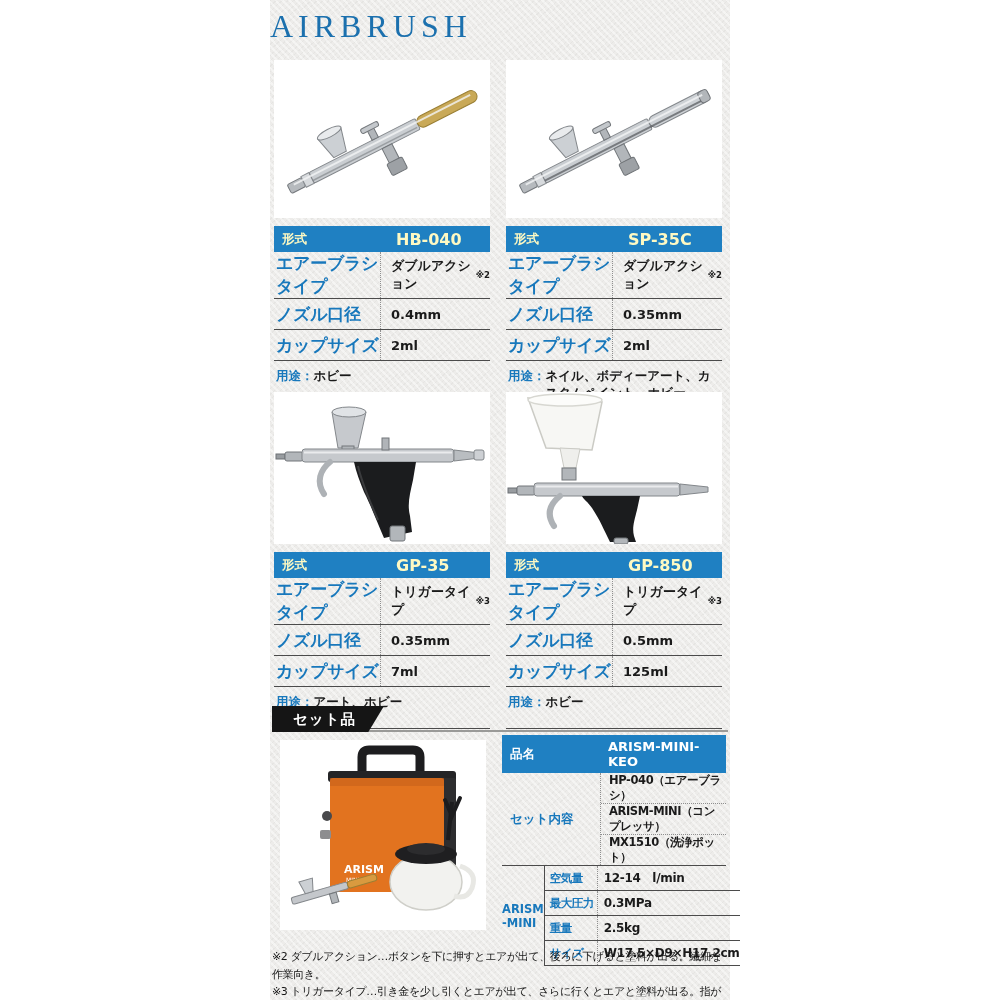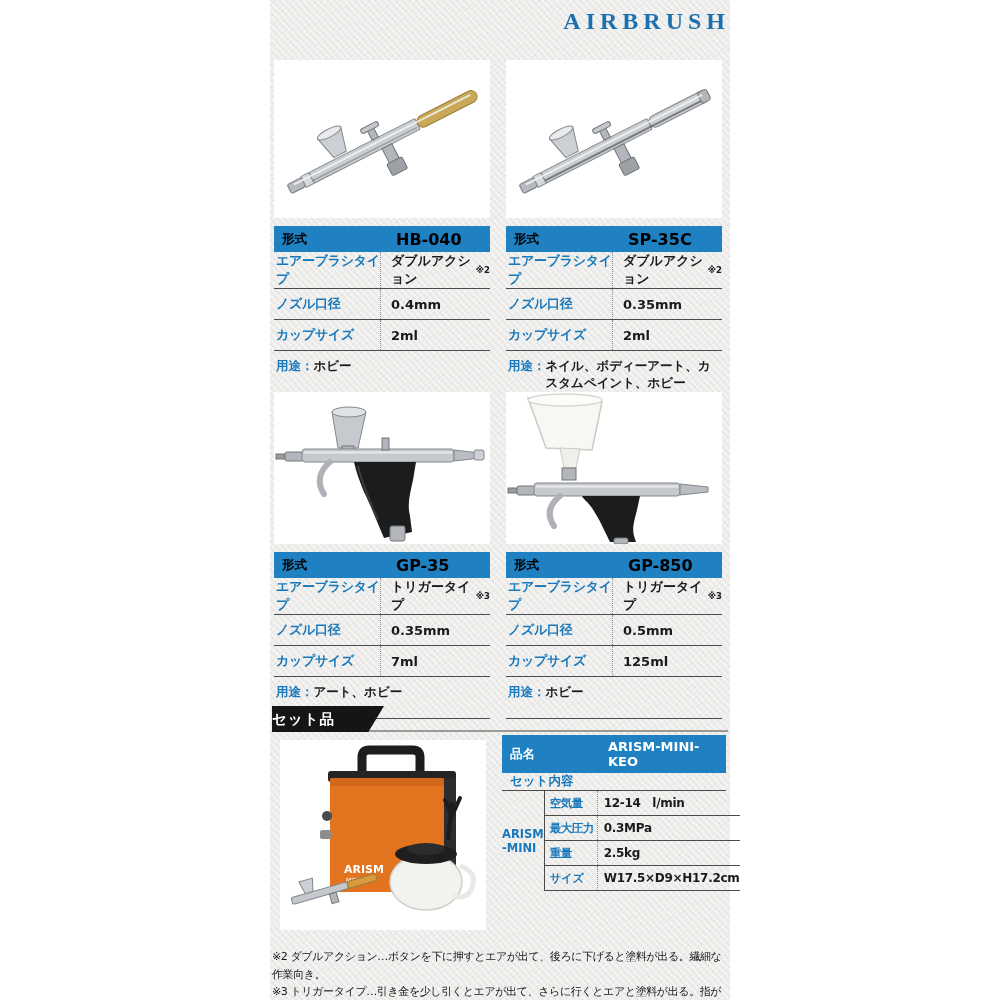--- a/index.html
+++ b/index.html
@@ -3,32 +3,32 @@
 <meta charset="utf-8">
 <style>
   html,body{margin:0;padding:0;background:#ffffff;}
   body{font-family:"DejaVu Sans","Liberation Sans",sans-serif;-webkit-font-smoothing:antialiased;}
   .canvas{position:relative;width:1000px;height:1000px;background:#ffffff;margin:0 auto;overflow:hidden;}
   .stage{position:absolute;left:270px;top:0;width:460px;height:1000px;
     background-color:#edecea;
     background-image:
       repeating-linear-gradient(47deg, rgba(255,255,255,.45) 0 2px, rgba(255,255,255,0) 2px 5px),
       repeating-linear-gradient(-43deg, rgba(197,197,194,.18) 0 1px, rgba(255,255,255,0) 1px 4px);}
-  .page-title{position:absolute;left:0;top:8px;width:100%;text-align:right;
-    font-family:"Liberation Serif","DejaVu Serif",serif;font-size:24px;font-weight:700;
+  .page-title{position:absolute;left:0;top:8px;width:100%;text-align:left;
+    font-family:"Liberation Serif","DejaVu Serif",serif;font-size:32px;font-weight:400;
     letter-spacing:5px;color:#1b70ae;}
   .card{position:absolute;background:#ffffff;}
   .card svg{display:block;}
   
   .spec-table{position:absolute;width:216px;font-size:12.5px;}
-  .sp-header{display:flex;align-items:center;background:#1f80c2;color:#000000;height:26px;font-weight:700;}
+  .sp-header{display:flex;align-items:center;background:#1f80c2;color:#fef9c3;height:26px;font-weight:700;}
   .sp-header .lab{width:104px;padding-left:8px;font-size:12.5px;}
   .sp-header .val{flex:1;padding-left:10px;font-size:16px;}
   .sp-row{display:flex;align-items:center;min-height:30px;border-bottom:1px solid #4b4b4b;}
-  .sp-row .lab{width:104px;padding-left:2px;color:#1878bc;font-weight:700;font-size:13px;letter-spacing:-.3px;}
+  .sp-row .lab{width:104px;padding-left:2px;color:#1878bc;font-weight:700;font-size:17px;letter-spacing:-.3px;}
   .sp-row .val{flex:1;padding-left:10px;color:#1a1a1a;font-weight:700;font-size:13px;
     border-left:1px dotted #8f8f8f;align-self:stretch;display:flex;align-items:center;}
   .sp-row .val sup{font-size:8.5px;margin-left:1px;}
   .sp-usage{display:flex;min-height:30px;padding:6px 0 5px 2px;border-bottom:1px solid #4b4b4b;
     font-weight:700;font-size:12.5px;line-height:17px;}
   .sp-usage .lab{color:#1878bc;white-space:nowrap;}
   .sp-usage .val{color:#1a1a1a;flex:1;}
   
   .pattern{position:absolute;top:8px;right:6px;width:106px;text-align:center;}
   .pattern .pt-title{background:#151515;color:#ffffff;font-size:11px;font-weight:700;
@@ -38,21 +38,21 @@
   .pattern .pt-cell.first{border-right:1px dotted #a8a8a8;}
   .pt-shape-area{height:34px;display:flex;align-items:center;justify-content:center;}
   .pt-round{width:26px;height:26px;border-radius:50%;background:#8d8d8d;}
   .pt-flat{width:12px;height:28px;border-radius:50%;background:#8d8d8d;}
   .pt-label{font-size:11.5px;font-weight:700;color:#1a1a1a;margin-top:4px;}
   
   .set-badge-row{position:absolute;left:2px;top:706px;width:456px;height:26px;}
   .set-badge-row .line{position:absolute;left:0;bottom:0;width:100%;height:2px;background:#9a9a98;}
   .set-badge{position:absolute;left:0;top:0;height:26px;width:112px;background:#151515;
     color:#ffffff;font-size:14.5px;font-weight:700;display:flex;align-items:center;
-    padding-left:0;box-sizing:border-box;letter-spacing:1px;
+    padding-left:21px;box-sizing:border-box;letter-spacing:1px;
     clip-path:polygon(0 0,100% 0,86% 100%,0 100%);}
   .set-table{position:absolute;left:232px;top:735px;width:224px;font-weight:700;}
   .st-header{display:flex;background:#1f80c2;color:#ffffff;height:38px;align-items:center;justify-content:space-between;}
   .st-header .lab{width:98px;padding-left:8px;font-size:12.5px;box-sizing:border-box;}
   .st-header .val{flex:1;padding-left:8px;font-size:13px;}
   .st-contents{display:flex;border-bottom:1px solid #4b4b4b;}
   .st-contents .lab{width:98px;box-sizing:border-box;padding-left:8px;display:flex;align-items:center;
     color:#1878bc;font-size:12.5px;}
   .st-c-values{flex:1;display:flex;flex-direction:column;border-left:1px dotted #8f8f8f;}
   .st-c-item{min-height:23px;display:flex;align-items:center;padding-left:8px;
@@ -288,20 +288,25 @@
       </svg>
     </div>
 
     <div class="set-table">
       <div class="st-header">
         <span class="lab">品名</span>
         <span class="val">ARISM-MINI-KEO</span>
       </div>
       <div class="st-contents">
         <div class="lab">セット内容</div>
+        <div class="st-c-values">
+          <div class="st-c-item">HP-040（エアーブラシ）</div>
+          <div class="st-c-item">ARISM-MINI（コンプレッサ）</div>
+          <div class="st-c-item">MX1510（洗浄ポット）</div>
+        </div>
       </div>
       <div class="st-specs">
         <div class="st-unit">
           <span><span>ARISM</span><br><span>-MINI</span></span>
         </div>
         <div class="st-spec-rows">
           <div class="st-spec-row">
             <span class="lab">空気量</span>
             <span class="val">12-14　l/min</span>
           </div>

